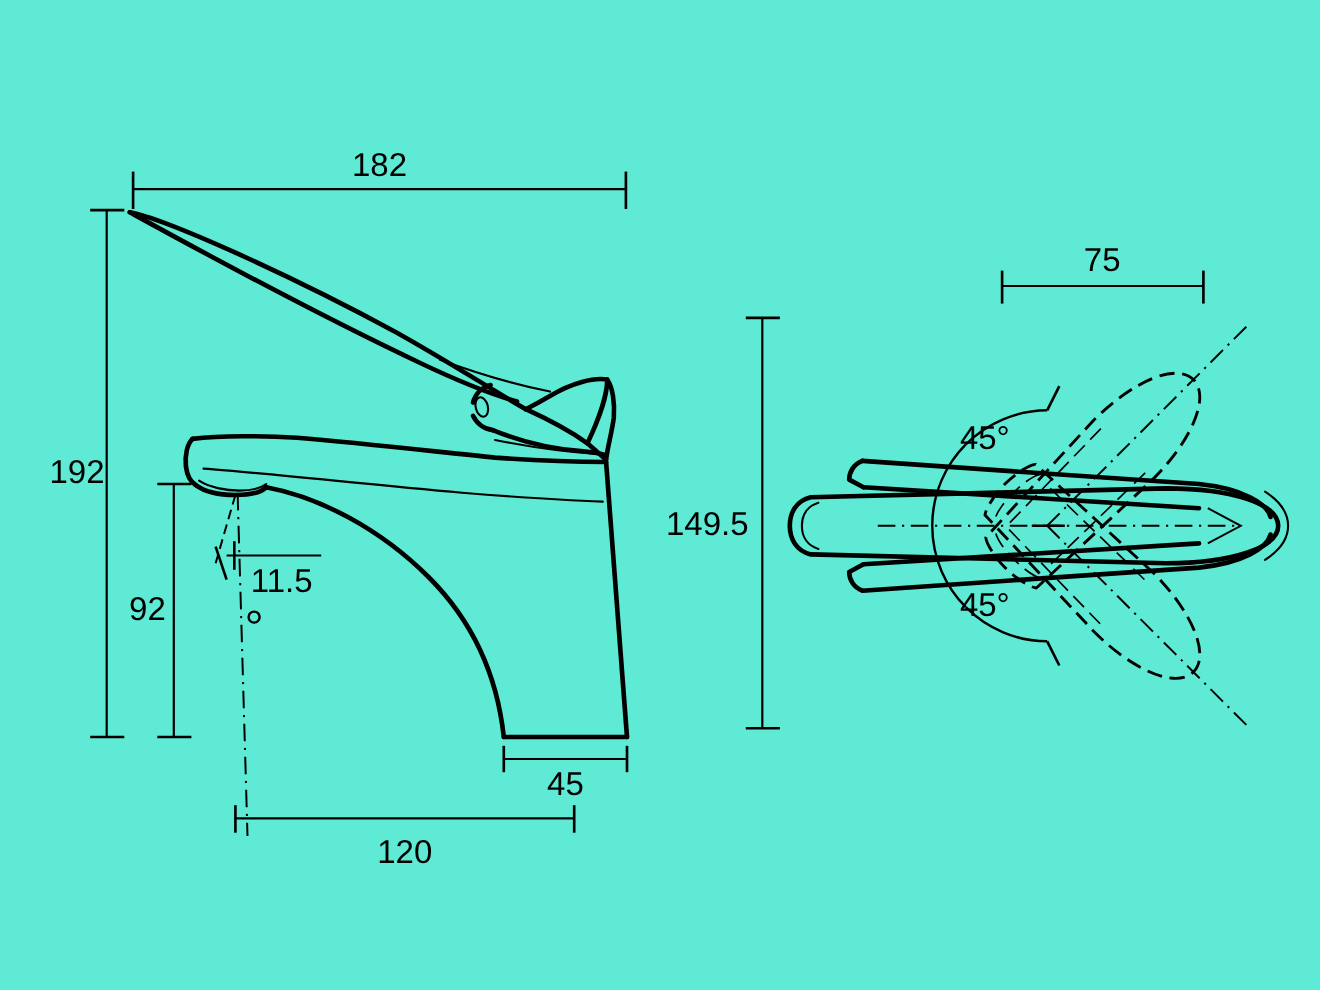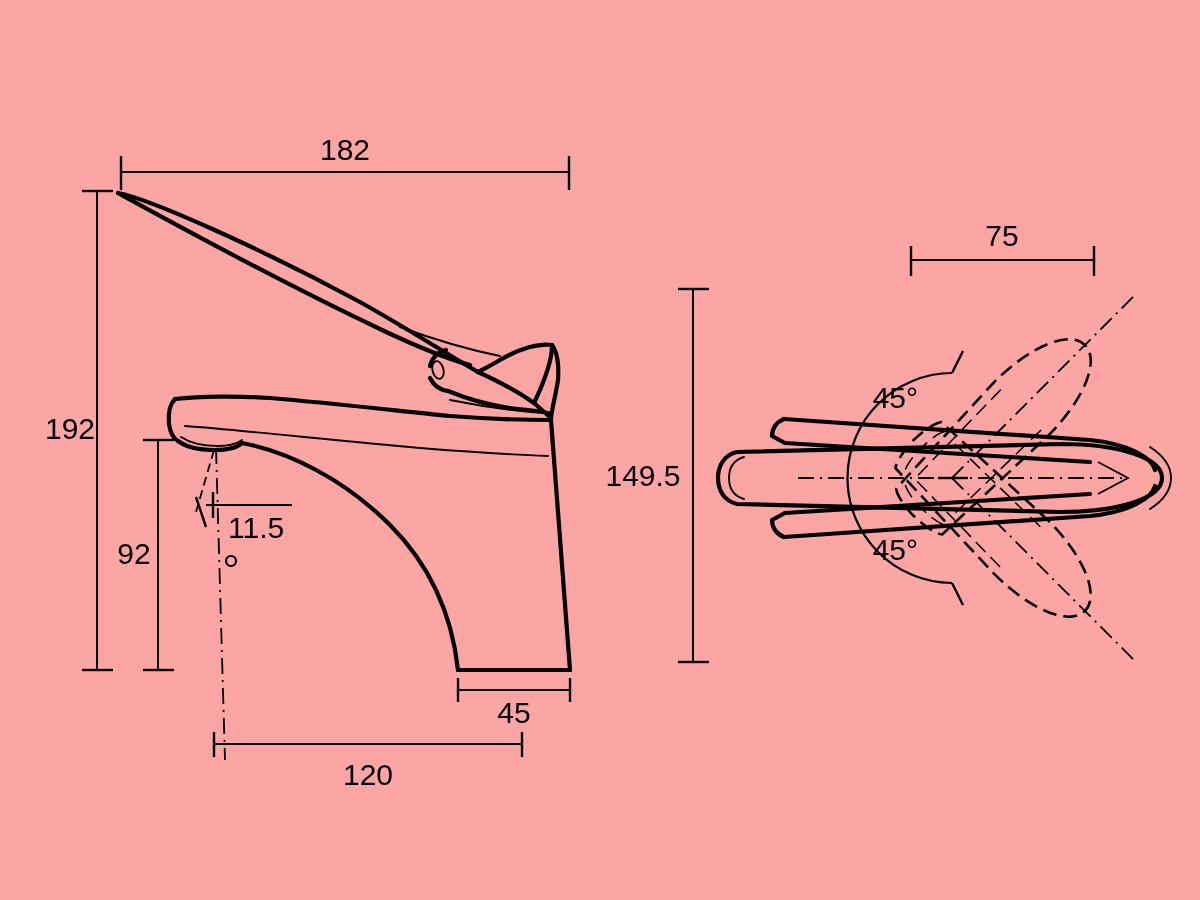--- a/index.html
+++ b/index.html
@@ -4,21 +4,21 @@
 <style>
   html, body {
     margin: 0;
     padding: 0;
     background: #ffffff;
   }
   #page {
     position: relative;
     width: 1200px;
     height: 900px;
-    background: #fca5a5;
+    background: #5eead4;
     overflow: hidden;
     font-family: "Liberation Sans", sans-serif;
   }
   svg.drawing {
     position: absolute;
     left: 0;
     top: 0;
     width: 1200px;
     height: 900px;
     display: block;

